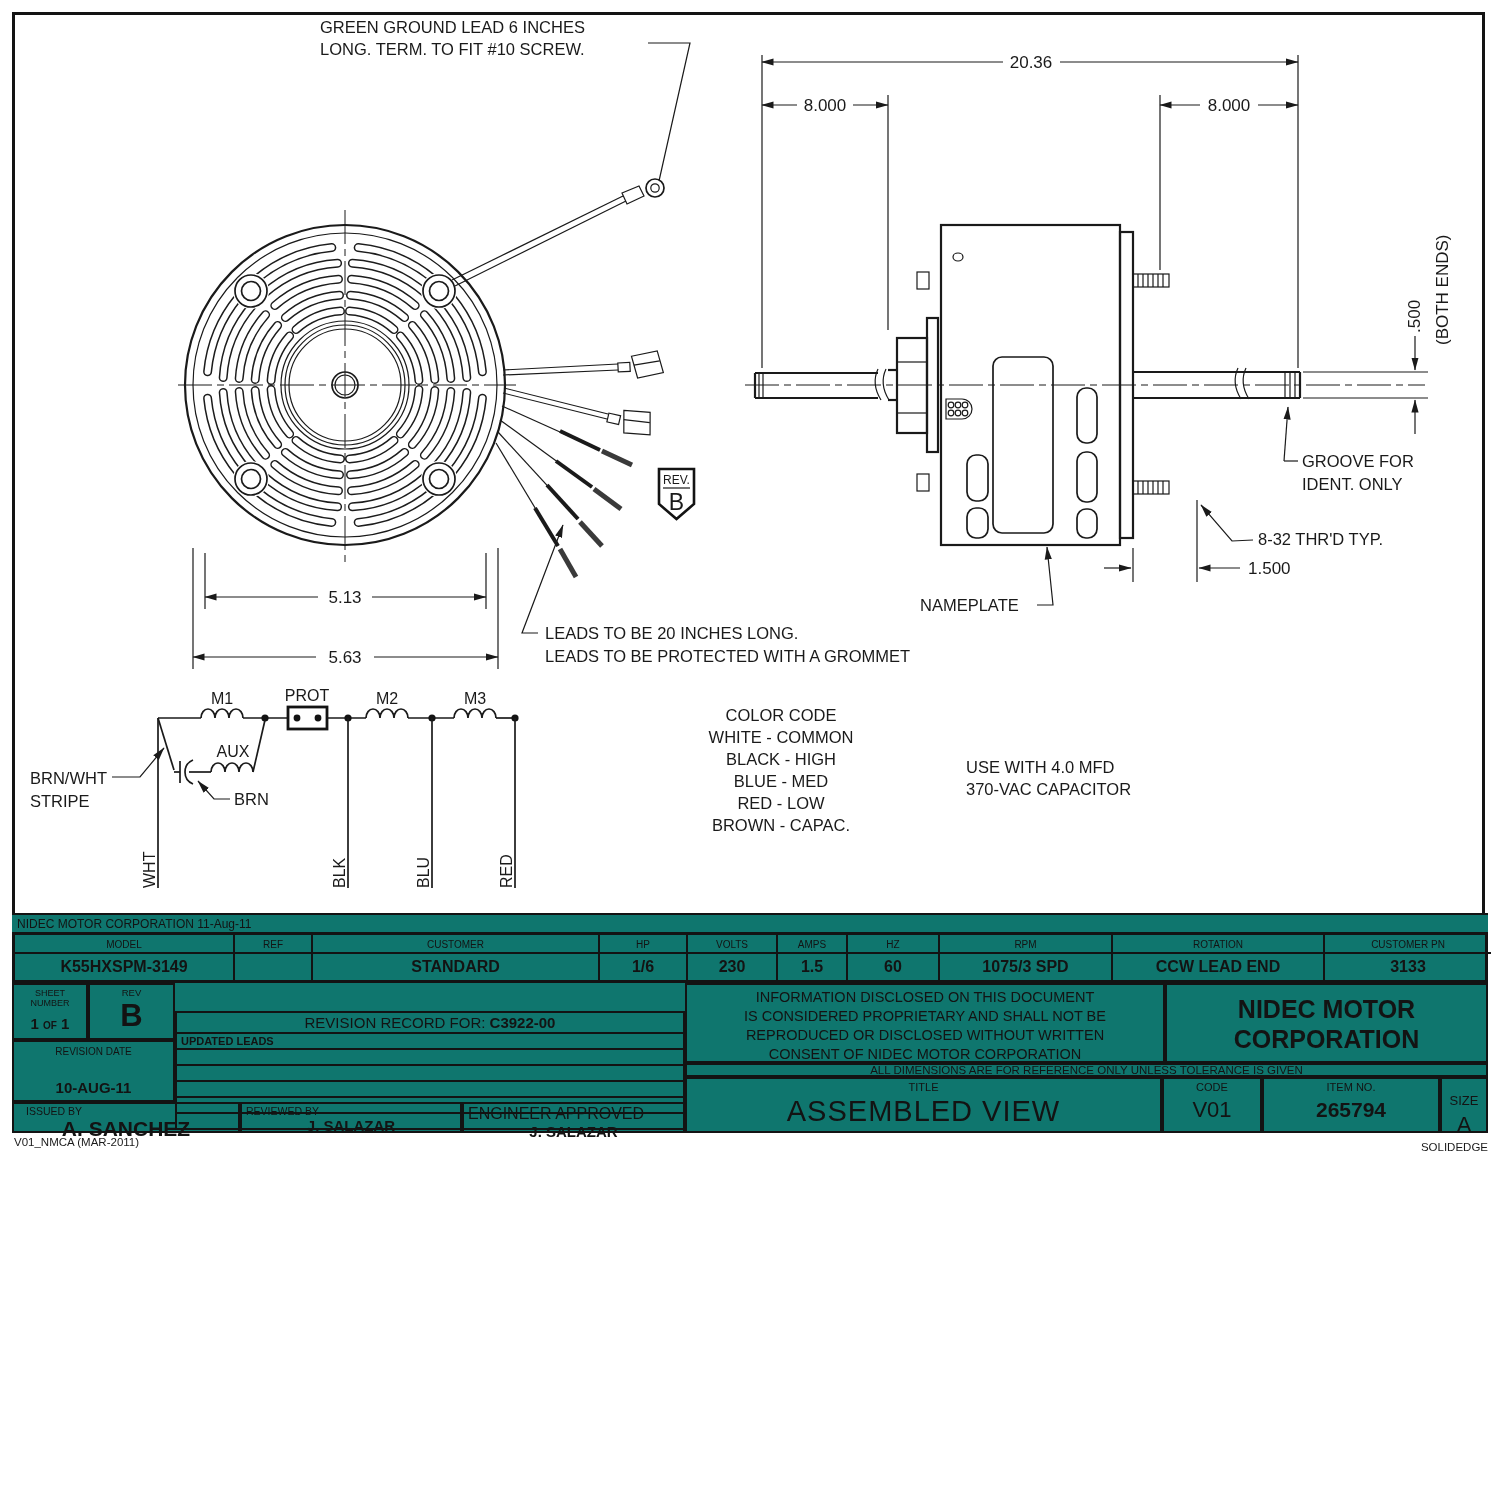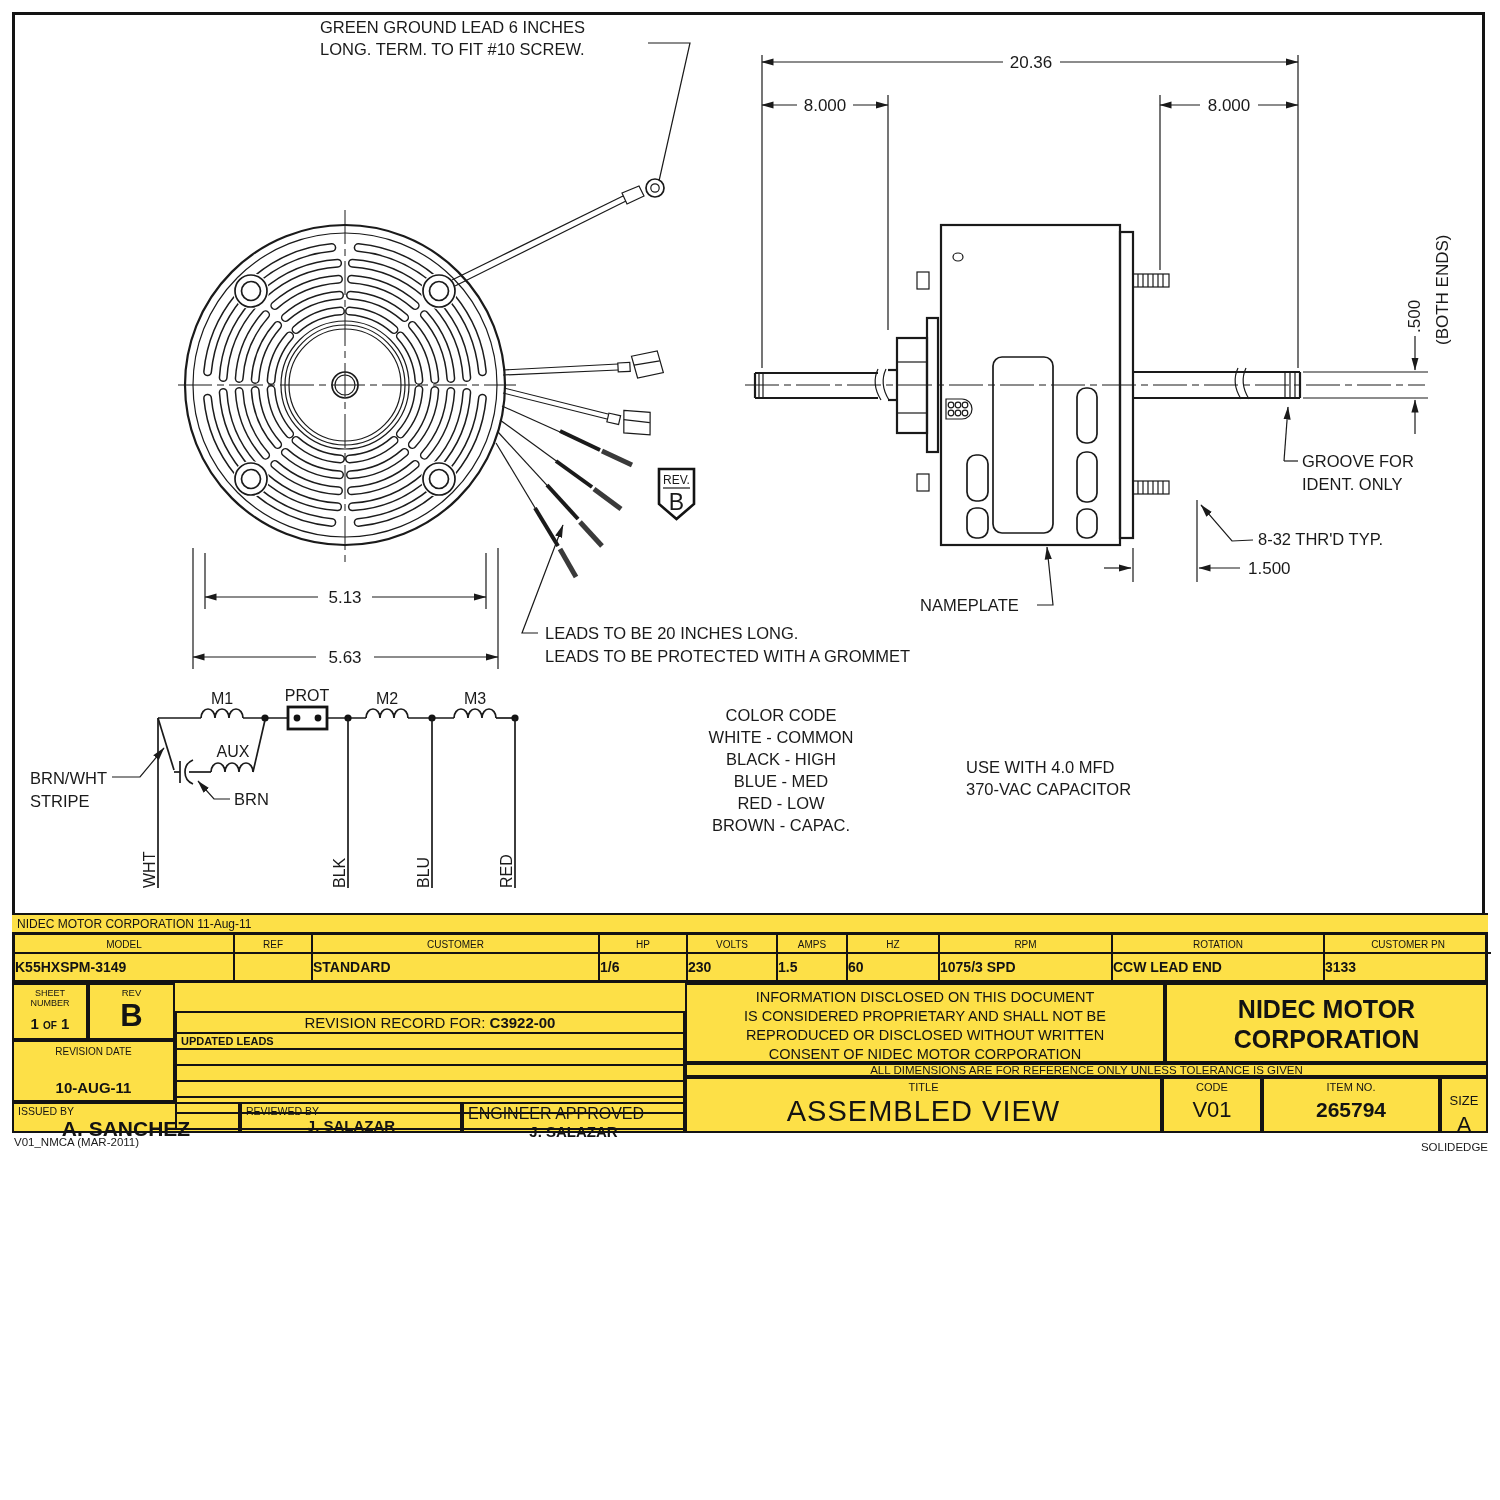--- a/index.html
+++ b/index.html
@@ -14,31 +14,31 @@
   .ln-med { stroke:#1a1a1a; stroke-width:1.7; fill:none; }
   .cl { stroke:#1a1a1a; stroke-width:1; fill:none; stroke-dasharray:34 5 7 5; }
   .slot-o { fill:none; stroke:#1c1c1c; stroke-width:9; stroke-linecap:round; }
   .slot-i { fill:none; stroke:#ffffff; stroke-width:6; stroke-linecap:round; }
   .wht { fill:#ffffff; }
   .dot { fill:#131313; stroke:none; }
   .note { font-size:16.5px; }
   .dim  { font-size:17px; }
   .schlbl { font-size:16px; }
   .arrfill { fill:#1a1a1a; }
-  .tb { position:absolute; left:12px; top:913px; width:1476px; height:220px; background:#fde047; box-sizing:border-box; }
+  .tb { position:absolute; left:12px; top:913px; width:1476px; height:220px; background:#0f766e; box-sizing:border-box; }
   .tb * { box-sizing:border-box; }
   .abs { position:absolute; }
   .bx { border:2px solid #131313; }
   .corp-line { left:0; top:0; width:100%; height:19px; font-size:12px; padding-left:5px; line-height:18px; border-top:2px solid #131313;}
   .spec { left:0; top:19px; width:1476px; display:grid;
           grid-template-columns:220px 78px 287px 88px 90px 70px 92px 173px 212px 166px;
           border:3px solid #131313; }
   .spec .h { height:19px; font-size:10px; text-align:center; line-height:19px;
              border-right:2px solid #131313; border-bottom:2px solid #131313; }
-  .spec .v { height:26px; font-size:14px; font-weight:bold; text-align:left; line-height:26px;
+  .spec .v { height:26px; font-size:16px; font-weight:bold; text-align:center; line-height:26px;
              border-right:2px solid #131313; }
   .spec .h:nth-child(10), .spec .v:last-child { border-right:none; }
   .c { text-align:center; }
   .prop-line { font-size:14.5px; line-height:19px; text-align:center; }
   .rev-row { height:16.1px; border-bottom:2px solid #131313; font-size:11px; font-weight:bold;
              padding-left:4px; line-height:15px; }
   .footer-txt { position:absolute; font-size:11.5px; color:#1a1a1a; }
 </style>
 </head>
 <body>
@@ -466,21 +466,21 @@
         <span style="font-weight:bold;">C3922-00</span>
       </div>
       <div class="rev-row">UPDATED LEADS</div>
       <div class="rev-row"></div>
       <div class="rev-row"></div>
       <div class="rev-row"></div>
       <div class="rev-row"></div>
       <div class="rev-row" style="border-bottom:none;"></div>
     </div>
     <div class="abs bx" style="left:0;top:189px;width:228px;height:31px;">
-      <div style="font-size:10.5px;padding:1px 0 0 4px;">ISSUED BY</div>
+      <div style="font-size:10.5px;padding:1px 0 0 12px;">ISSUED BY</div>
       <div class="c" style="font-size:21px;font-weight:bold;">A. SANCHEZ</div>
     </div>
     <div class="abs bx" style="left:228px;top:189px;width:222px;height:31px;">
       <div style="font-size:10.5px;padding:1px 0 0 4px;">REVIEWED BY</div>
       <div class="c" style="font-size:15px;font-weight:bold;">J. SALAZAR</div>
     </div>
     <div class="abs bx" style="left:450px;top:189px;width:223px;height:31px;">
       <div style="font-size:16px;padding:1px 0 0 4px;">ENGINEER APPROVED</div>
       <div class="c" style="font-size:15px;font-weight:bold;">J. SALAZAR</div>
     </div>

